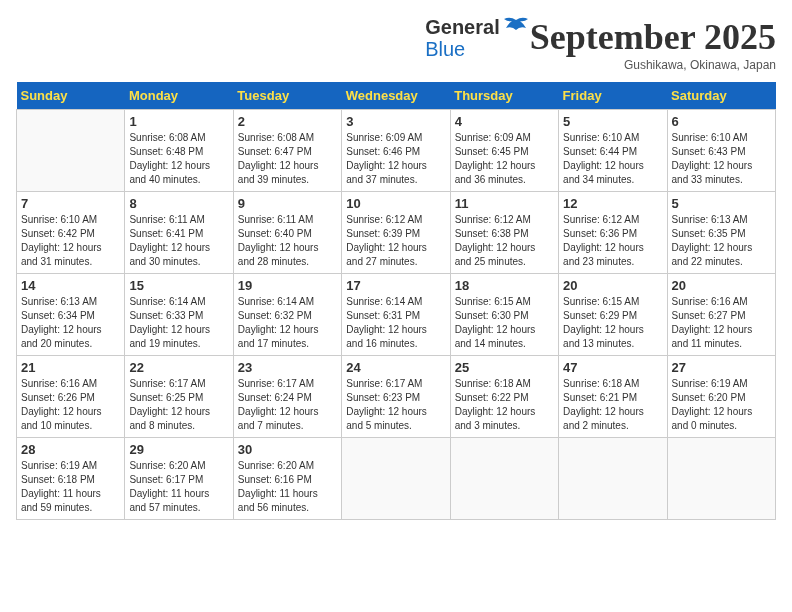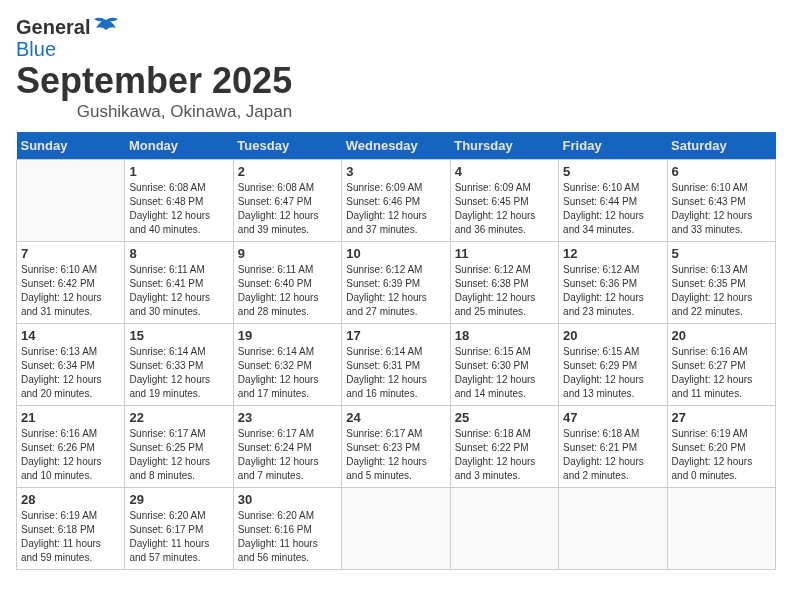--- a/index.html
+++ b/index.html
@@ -5,45 +5,45 @@
     * { box-sizing: border-box; margin: 0; padding: 0; }
     body {
       font-family: Arial, sans-serif;
       background: #fff;
       width: 792px;
       min-height: 612px;
       padding: 16px;
     }
     .header {
       display: flex;
-      justify-content: center;
+      justify-content: flex-end;
       align-items: flex-start;
       margin-bottom: 10px;
-      flex-direction: column;
     }
     .title-section {
       text-align: right;
     }
     .month-title {
       font-size: 36px;
       font-weight: bold;
       color: #333;
+      font-family: Liberation Serif, serif;
     }
     .location {
-      font-size: 17px;
+      font-size: 12px;
       color: #555;
     }
     table {
       width: 100%;
       border-collapse: collapse;
       font-size: 11px;
     }
     thead tr th {
       background: #1565c0;
-      color: #e5e5e5;
+      color: #fde047;
       padding: 6px 4px;
       text-align: left;
       font-size: 13px;
       font-weight: bold;
     }
     tbody tr td {
       border: 1px solid #ccc;
       padding: 4px;
       vertical-align: top;
       width: calc(100% / 7);

